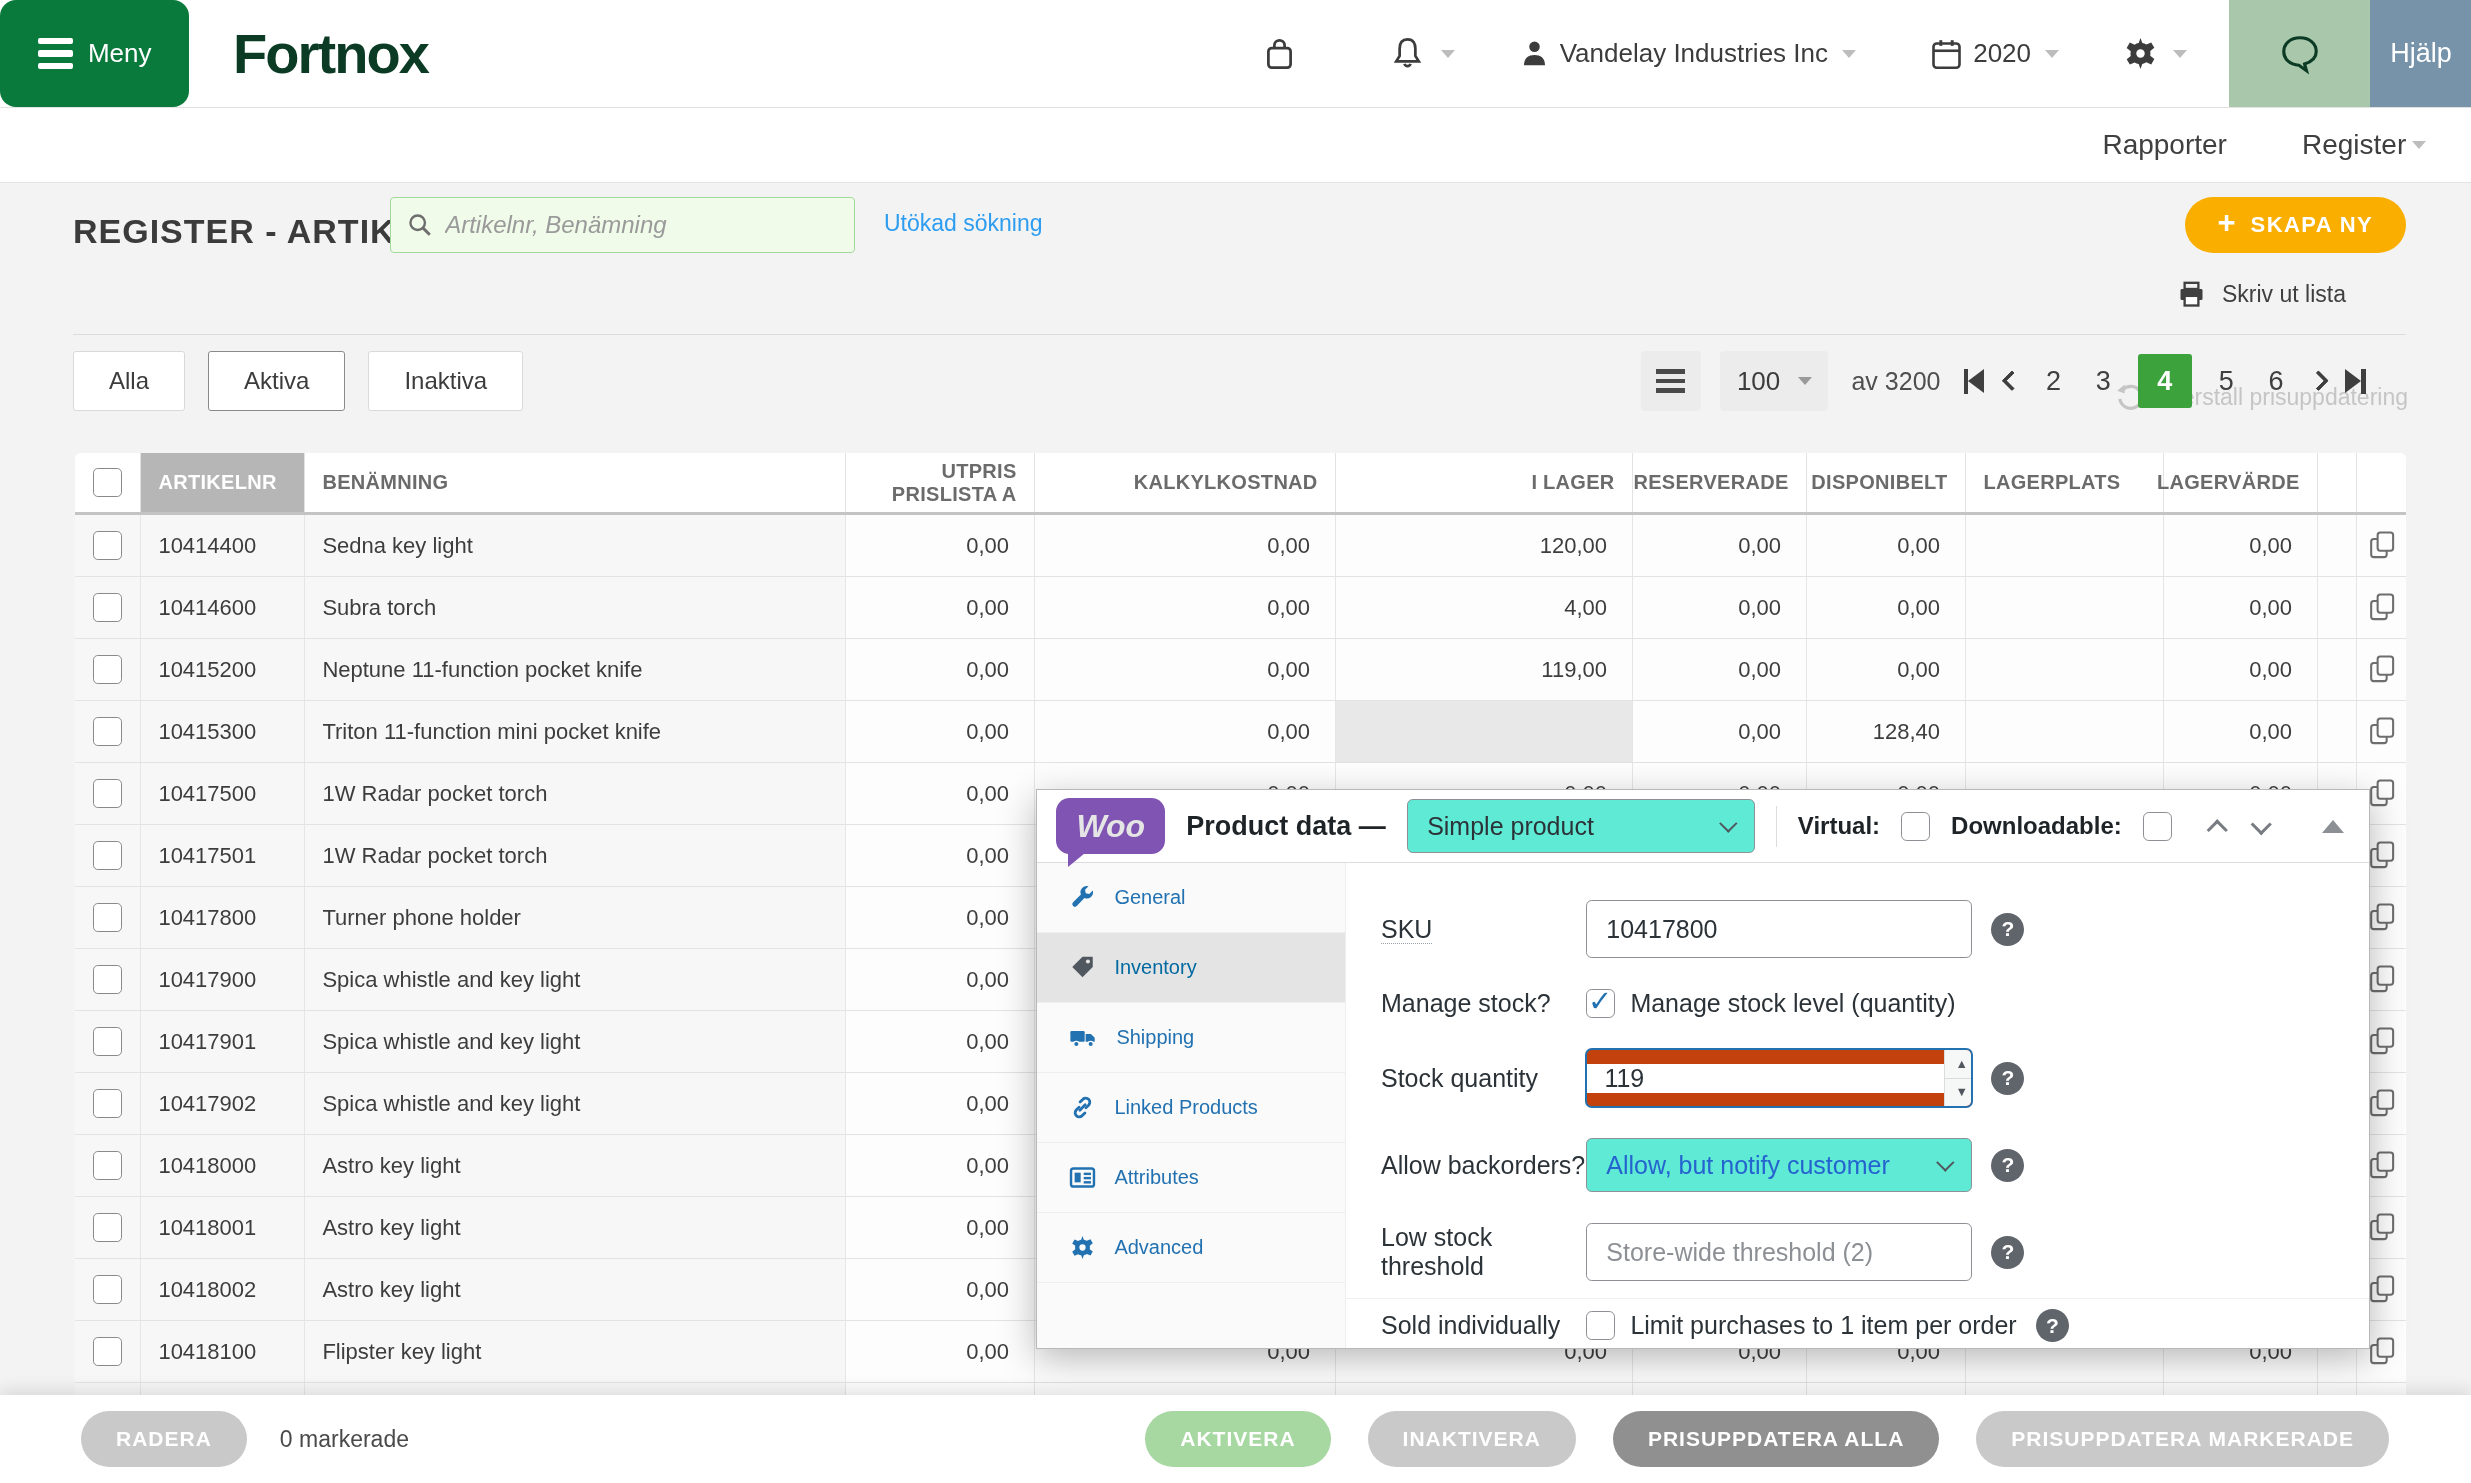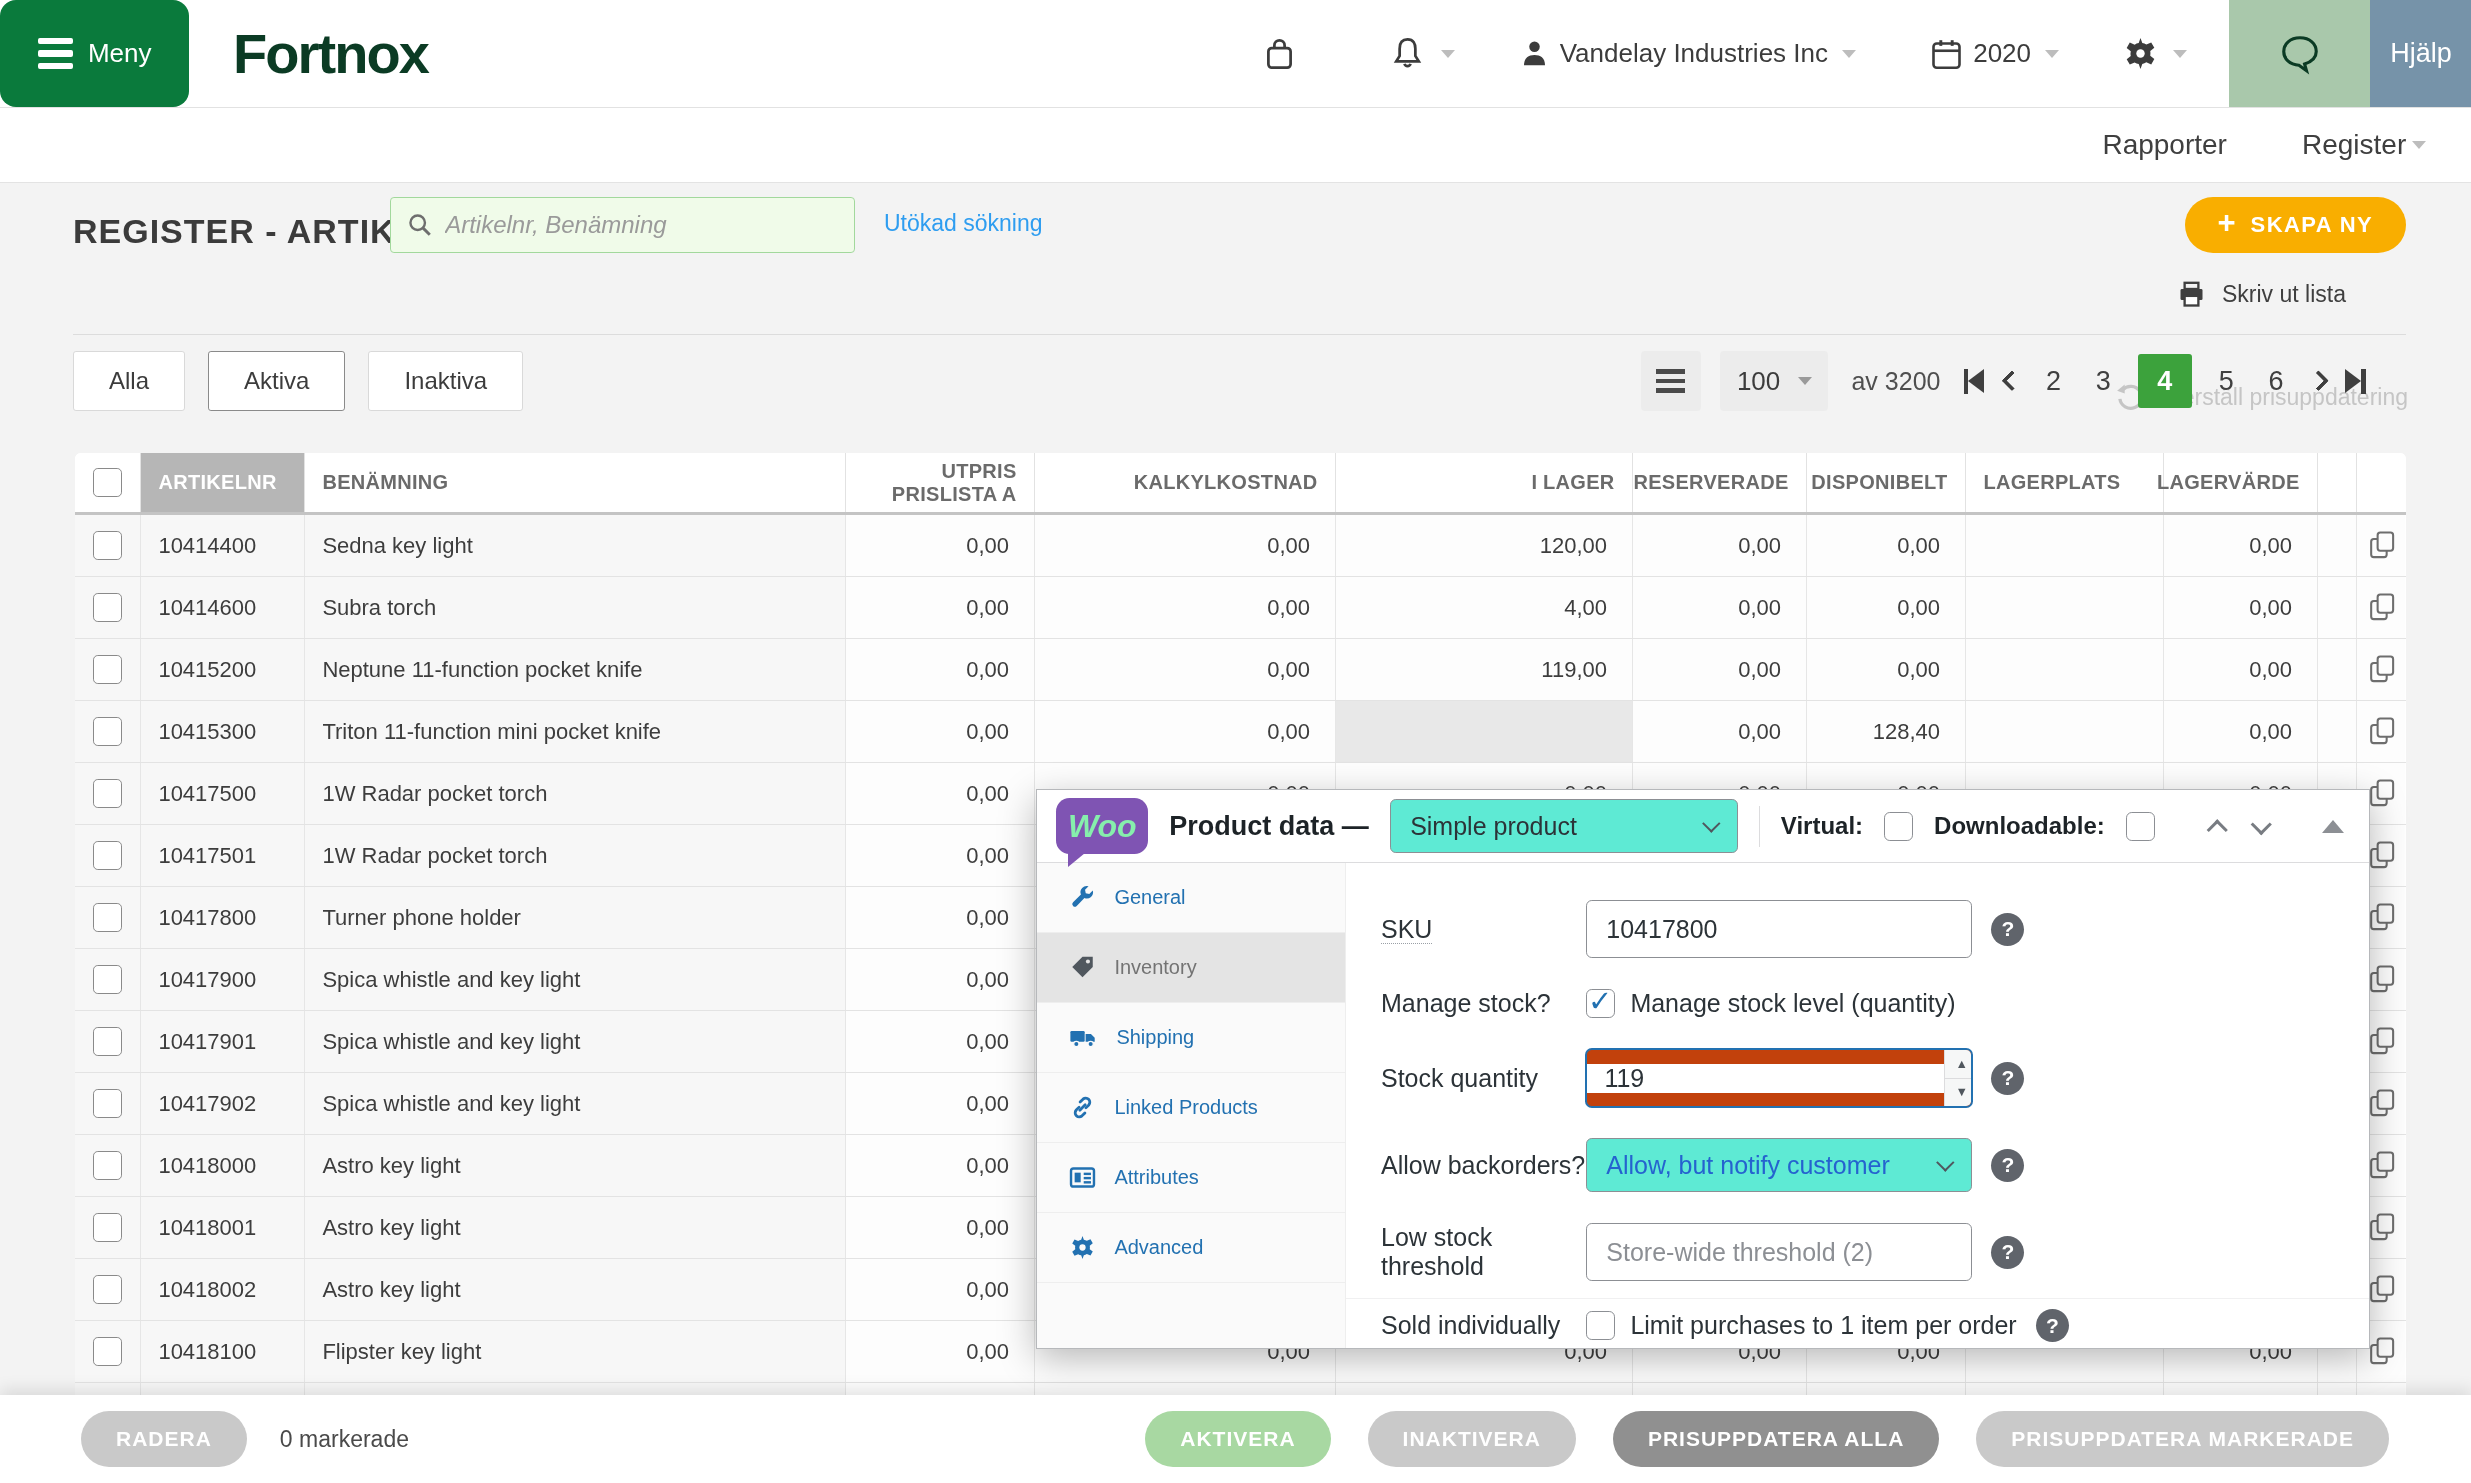--- a/index.html
+++ b/index.html
@@ -89,42 +89,42 @@
   .td.num{justify-content:flex-end;padding-right:25px;}
   .td.cell-gray{background:#e8e8e8;}
   .cbx{width:29px;height:29px;border:1.9px solid #8a8a8a;border-radius:4.8px;background:#fff;margin:0 auto;cursor:pointer;}
   .td.c,.th.c{justify-content:center;padding:0;}
   .copy-ic{margin:0 auto;cursor:pointer;display:flex;}
 
   
   .modal{position:absolute;left:1036px;top:789px;width:1334px;height:560px;background:#fff;
     border:1px solid #b6b8bb;box-shadow:0 9.7px 35px rgba(0,0,0,.28);z-index:30;overflow:hidden;}
   .m-head{height:73px;display:flex;align-items:center;padding:0 25px 0 19.3px;gap:21px;border-bottom:1px solid #dcdcde;}
-  .woo{position:relative;width:92px;height:56px;background:#7f54b3;border-radius:13.5px;display:flex;
-    align-items:center;justify-content:center;color:#86efac;font-weight:bold;font-style:italic;font-size:32px;flex:0 0 auto;}
+  .woo{position:relative;width:109px;height:56px;background:#7f54b3;border-radius:13.5px;display:flex;
+    align-items:center;justify-content:center;color:#e5e5e5;font-weight:bold;font-style:italic;font-size:32px;flex:0 0 auto;}
   .woo:after{content:'';position:absolute;left:11.6px;bottom:-12.6px;border-top:14.5px solid #7f54b3;border-right:17.4px solid transparent;}
   .m-title{font-size:27px;font-weight:bold;color:#1d2327;white-space:nowrap;}
   .wsel{height:54px;border:1px solid #8c8f94;border-radius:5.8px;display:flex;align-items:center;
     justify-content:space-between;padding:0 19.3px;font-size:25px;color:#2c3338;background:#5eead4;cursor:pointer;}
   .wsel .vchev{width:12.6px;height:12.6px;border-right:2.9px solid #50575e;border-bottom:2.9px solid #50575e;
     transform:rotate(45deg);margin-top:-5.8px;margin-left:25px;}
   .m-div{width:1px;height:41px;background:#dcdcde;}
   .wlabel{font-size:24px;font-weight:600;color:#1d2327;white-space:nowrap;}
   .wcbx{width:29px;height:29px;border:1.9px solid #8c8f94;border-radius:5.8px;background:#fff;cursor:pointer;flex:0 0 auto;}
   .m-arrows{margin-left:auto;display:flex;align-items:center;gap:29px;}
   .achev{width:14.5px;height:14.5px;border-right:3.9px solid #787c82;border-bottom:3.9px solid #787c82;cursor:pointer;}
   .achev.up{transform:rotate(-135deg);margin-top:7.7px;}
   .achev.down{transform:rotate(45deg);margin-top:-3.9px;}
   .tri-up{width:0;height:0;border-left:11.6px solid transparent;border-right:11.6px solid transparent;
     border-bottom:13.5px solid #8c8f94;margin-left:25px;cursor:pointer;}
   .m-body{display:flex;height:487px;}
   .m-tabs{width:309px;background:#fafafa;border-right:1px solid #eee;flex:0 0 auto;}
   .mtab{height:70px;display:flex;align-items:center;gap:17.4px;padding-left:31px;border-bottom:1px solid #eee;
     font-size:20px;color:#2271b1;cursor:pointer;}
-  .mtab.active{background:#e4e4e4;color:#737373;}
+  .mtab.active{background:#e4e4e4;color:#0369a1;}
   .m-content{flex:1;padding:37px 35px 0 35px;}
   .frow{display:flex;align-items:center;margin-bottom:31px;}
   .flabel{width:205px;font-size:25px;color:#2c3338;flex:0 0 auto;}
   .flabel .tip{border-bottom:1.9px dotted #9aa0a6;cursor:help;}
   .winput{width:386px;height:58px;border:1px solid #8c8f94;border-radius:5.8px;font-size:25px;color:#2c3338;
     padding:0 19.3px;font-family:inherit;background:#fff;}
   .winput::placeholder{color:#8c8f94;}
   .qtywrap{width:386px;height:58px;border:1.9px solid #2271b1;box-shadow:0 0 0 1px #2271b1;border-radius:5.8px;
     display:flex;align-items:center;background:#c2410c;overflow:hidden;}
   .qtywrap input{flex:1;border:none;outline:none;font-size:25px;color:#2c3338;padding:0 17.4px;font-family:inherit;}

